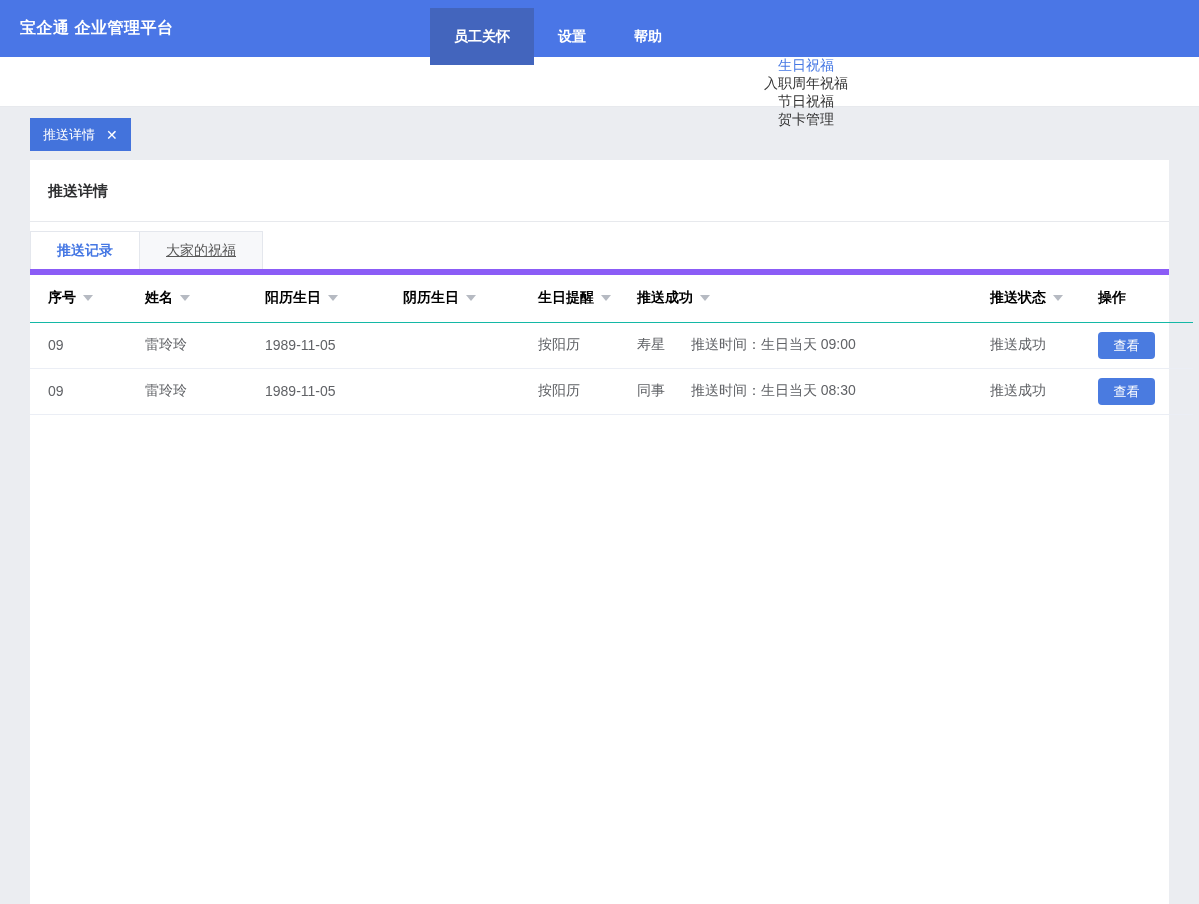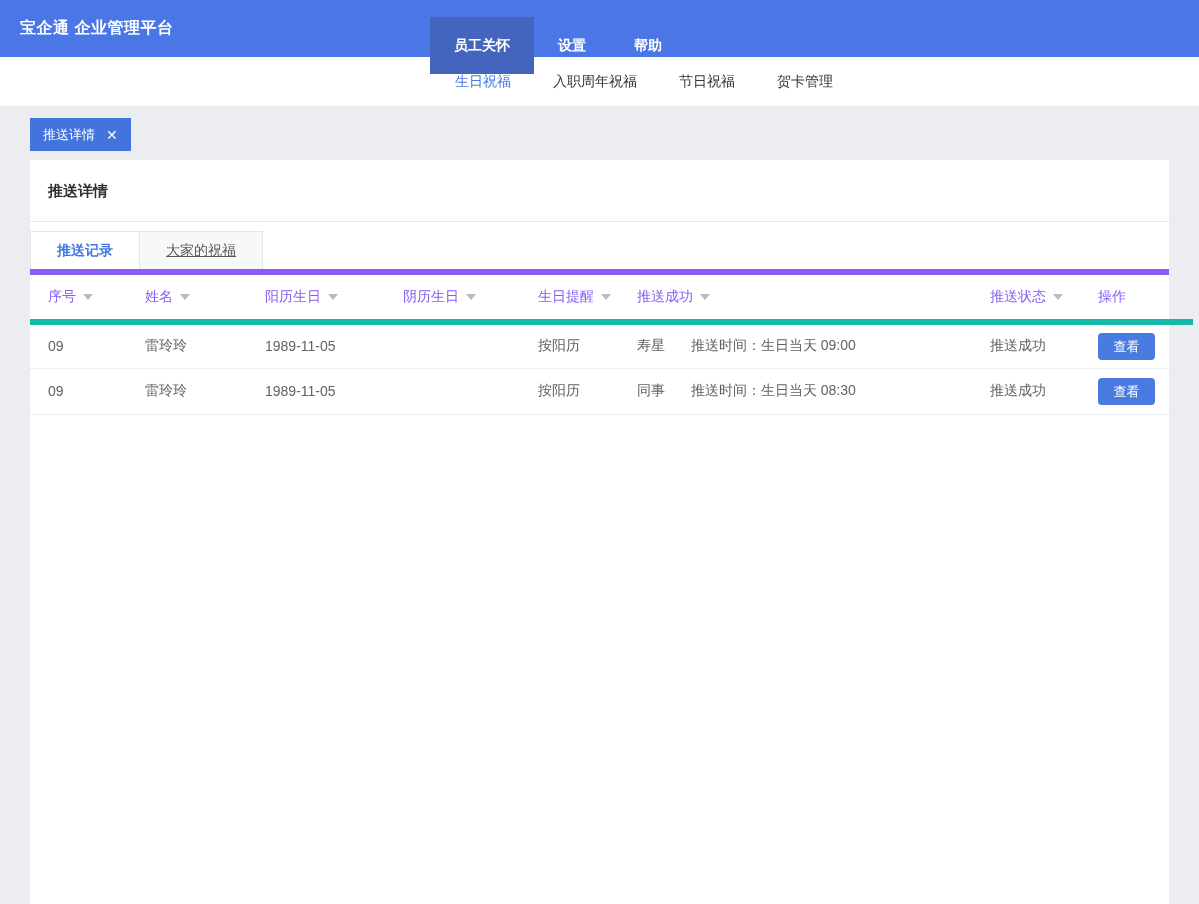--- a/index.html
+++ b/index.html
@@ -15,35 +15,36 @@
   .topbar {
     position: relative; height: 57px;
     background: var(--brand_blue, #4a76e6);
     color: #fff;
     display: flex; align-items: center;
   }
   .topbar .app-title {
     padding-left: 20px; font-size: 16px; font-weight: bold; letter-spacing: .5px;
   }
   .topnav {
-    position: absolute; left: 430px; top: 17px; height: 57px;
+    position: absolute; left: 430px; top: 8px; height: 57px;
     display: flex;
   }
   .topnav .tn-item {
     height: 57px; line-height: 57px; padding: 0 24px;
     font-size: 14px; font-weight: bold; color: #fff; cursor: pointer;
   }
   .topnav .tn-item.active { background: var(--brand_blue_dark, #4365bd); }
 
   
   .subnav {
     height: 50px; background: #fff;
     border-bottom: 1px solid #e7e9ed;
     display: flex; align-items: center;
     padding-left: 455px;
+    flex-direction: column;
   }
   .subnav .sn-item {
     margin-right: 42px; font-size: 14px; color: #333; cursor: pointer; white-space: nowrap;
   }
   .subnav .sn-item.active { color: var(--accent_blue, #4678e4); }
 
   
   .content { padding: 0 30px; }
 
   .route-tag {
@@ -85,22 +86,22 @@
   table.push-table { width: 100%; border-collapse: collapse; table-layout: fixed; }
   .push-table col.c1 { width: 115px; }
   .push-table col.c2 { width: 120px; }
   .push-table col.c3 { width: 138px; }
   .push-table col.c4 { width: 135px; }
   .push-table col.c5 { width: 99px;  }
   .push-table col.c6 { width: 353px; }
   .push-table col.c7 { width: 108px; }
   .push-table col.c8 { width: 95px;  }
   .push-table th {
-    height: 47px; text-align: left; font-size: 14px; font-weight: normal;
-    color: #8b5cf6; border-bottom: 6px solid #14b8a6; white-space: nowrap;
+    height: 47px; text-align: left; font-size: 14px; font-weight: bold;
+    color: #000000; border-bottom: 1px solid #14b8a6; white-space: nowrap;
   }
   .push-table td {
     height: 46px; font-size: 14px; color: #606266;
     border-bottom: 1px solid #ebeef5; white-space: nowrap; overflow: hidden;
   }
   .push-table th:first-child, .push-table td:first-child { padding-left: 18px; }
   .sort-caret {
     display: inline-block; width: 0; height: 0;
     border-left: 5px solid transparent; border-right: 5px solid transparent;
     border-top: 6px solid #b6bac2;

